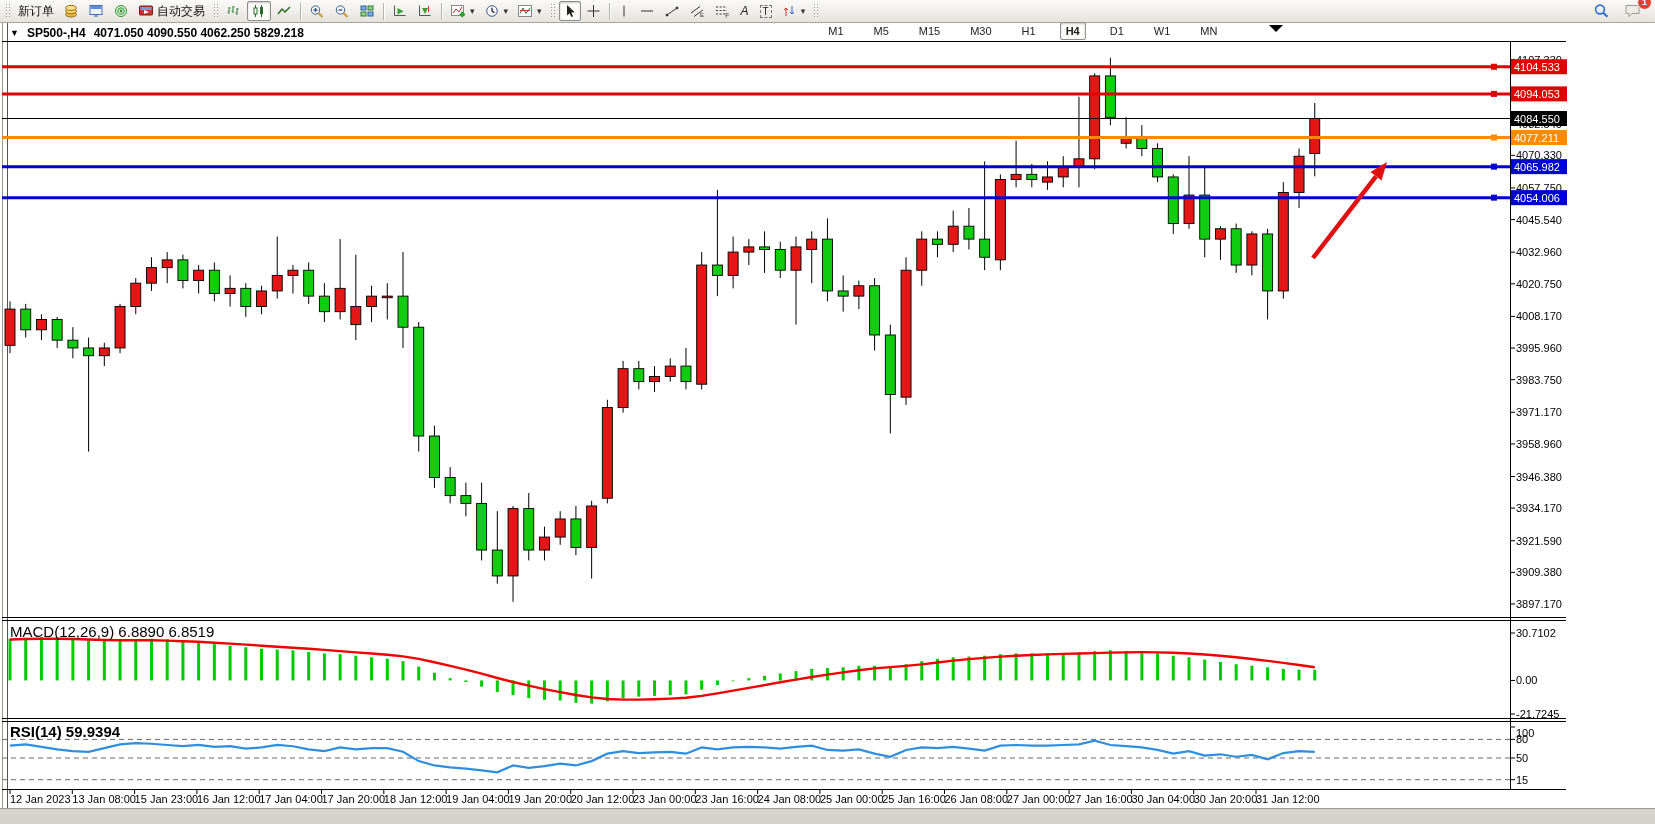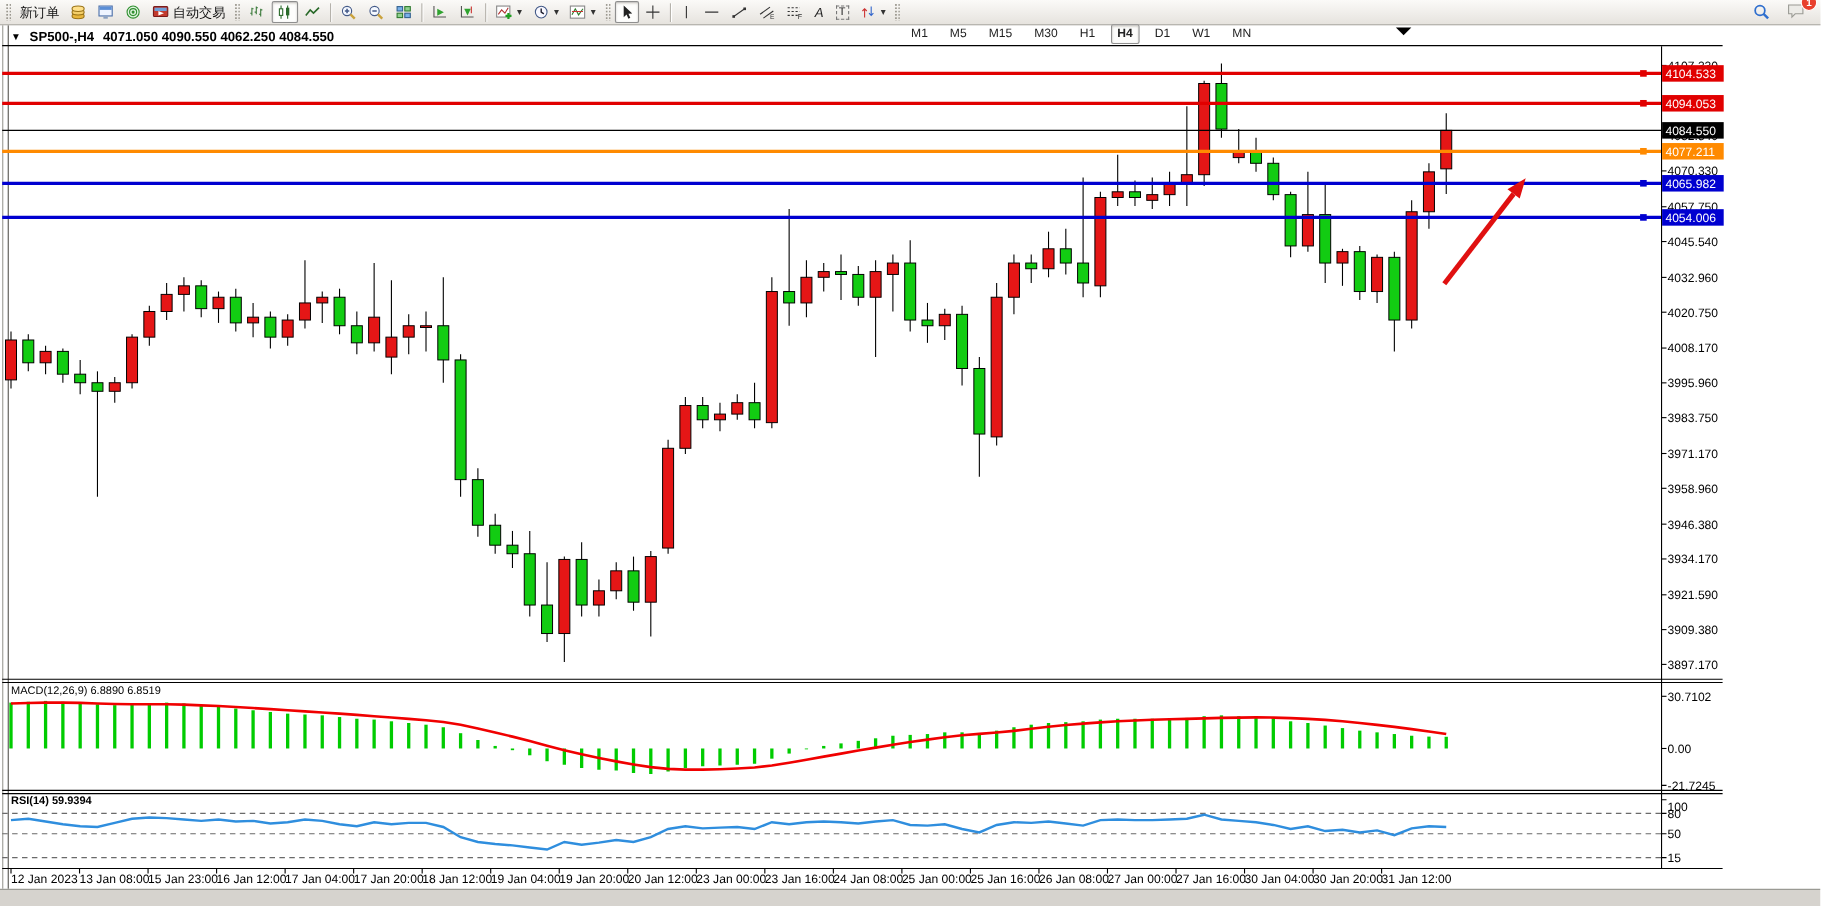--- a/index.html
+++ b/index.html
@@ -36,21 +36,21 @@
   .label-tool{font-size:10px;border:1px dashed #777;padding:0 2px;line-height:11px;color:#222;}
   .text-tool{font-size:12px;font-style:italic;color:#222;line-height:12px;}
 
   
   #chart-svg{position:absolute;left:0;top:0;z-index:1;}
   .chart-title{
     position:absolute;z-index:5;left:10px;top:26px;display:flex;gap:8px;align-items:center;
     font-size:12px;font-weight:700;color:#000;
   }
   .chart-title .dd{font-size:9px;font-weight:400;}
-  .ind-label{position:absolute;z-index:5;left:10px;font-size:10px;color:#000;}
+  .ind-label{position:absolute;z-index:5;left:10px;font-size:15px;color:#000;}
   #macd-label{top:623px;}
   #rsi-label{top:723px;font-weight:bold;}
 </style>
 </head>
 <body>
 
 <div class="app">
 
   <div class="toolbar">
     <span class="grip"></span>
@@ -284,21 +284,21 @@
         <svg width="16" height="14" viewBox="0 0 16 14">
             <path d="M5 12 V4 M3 6 L5 4 L7 6" stroke="#c33" fill="none"></path>
             <path d="M11 2 V10 M9 8 L11 10 L13 8" stroke="#36c" fill="none"></path>
           </svg>
       </span>
       <span class="caret">▾</span>
     </button>
 
     <span class="grip"></span>
 
-    <span id="tf-group" style="display:inline-flex;gap:8px;align-items:center;margin-top:40px;">
+    <span id="tf-group" style="display:inline-flex;gap:18px;align-items:center;margin-top:40px;">
         <button class="tf">M1</button>
         <button class="tf">M5</button>
         <button class="tf">M15</button>
         <button class="tf">M30</button>
         <button class="tf">H1</button>
         <button class="tf active">H4</button>
         <button class="tf">D1</button>
         <button class="tf">W1</button>
         <button class="tf">MN</button>
       </span>
@@ -727,19 +727,19 @@
         <line x1="1193.7" y1="790" x2="1193.7" y2="794" stroke="#000" stroke-width="1"></line>
         <text x="1193.7" y="803" font-size="11" fill="#000" text-anchor="start" font-family="Liberation Sans, sans-serif" font-weight="normal">30 Jan 20:00</text>
         <line x1="1256" y1="790" x2="1256" y2="794" stroke="#000" stroke-width="1"></line>
         <text x="1256" y="803" font-size="11" fill="#000" text-anchor="start" font-family="Liberation Sans, sans-serif" font-weight="normal">31 Jan 12:00</text>
       </g>
     </svg>
 
   <div class="chart-title">
     <span class="dd">▼</span>
     <span>SP500-,H4</span>
-    <span>4071.050 4090.550 4062.250 4084.550</span>
+    <span>4071.050 4090.550 4062.250 5829.218</span>
   </div>
 
   <div class="ind-label" id="macd-label">MACD(12,26,9) 6.8890 6.8519</div>
   <div class="ind-label" id="rsi-label">RSI(14) 59.9394</div>
 
 </div>
 
 </body></html>

